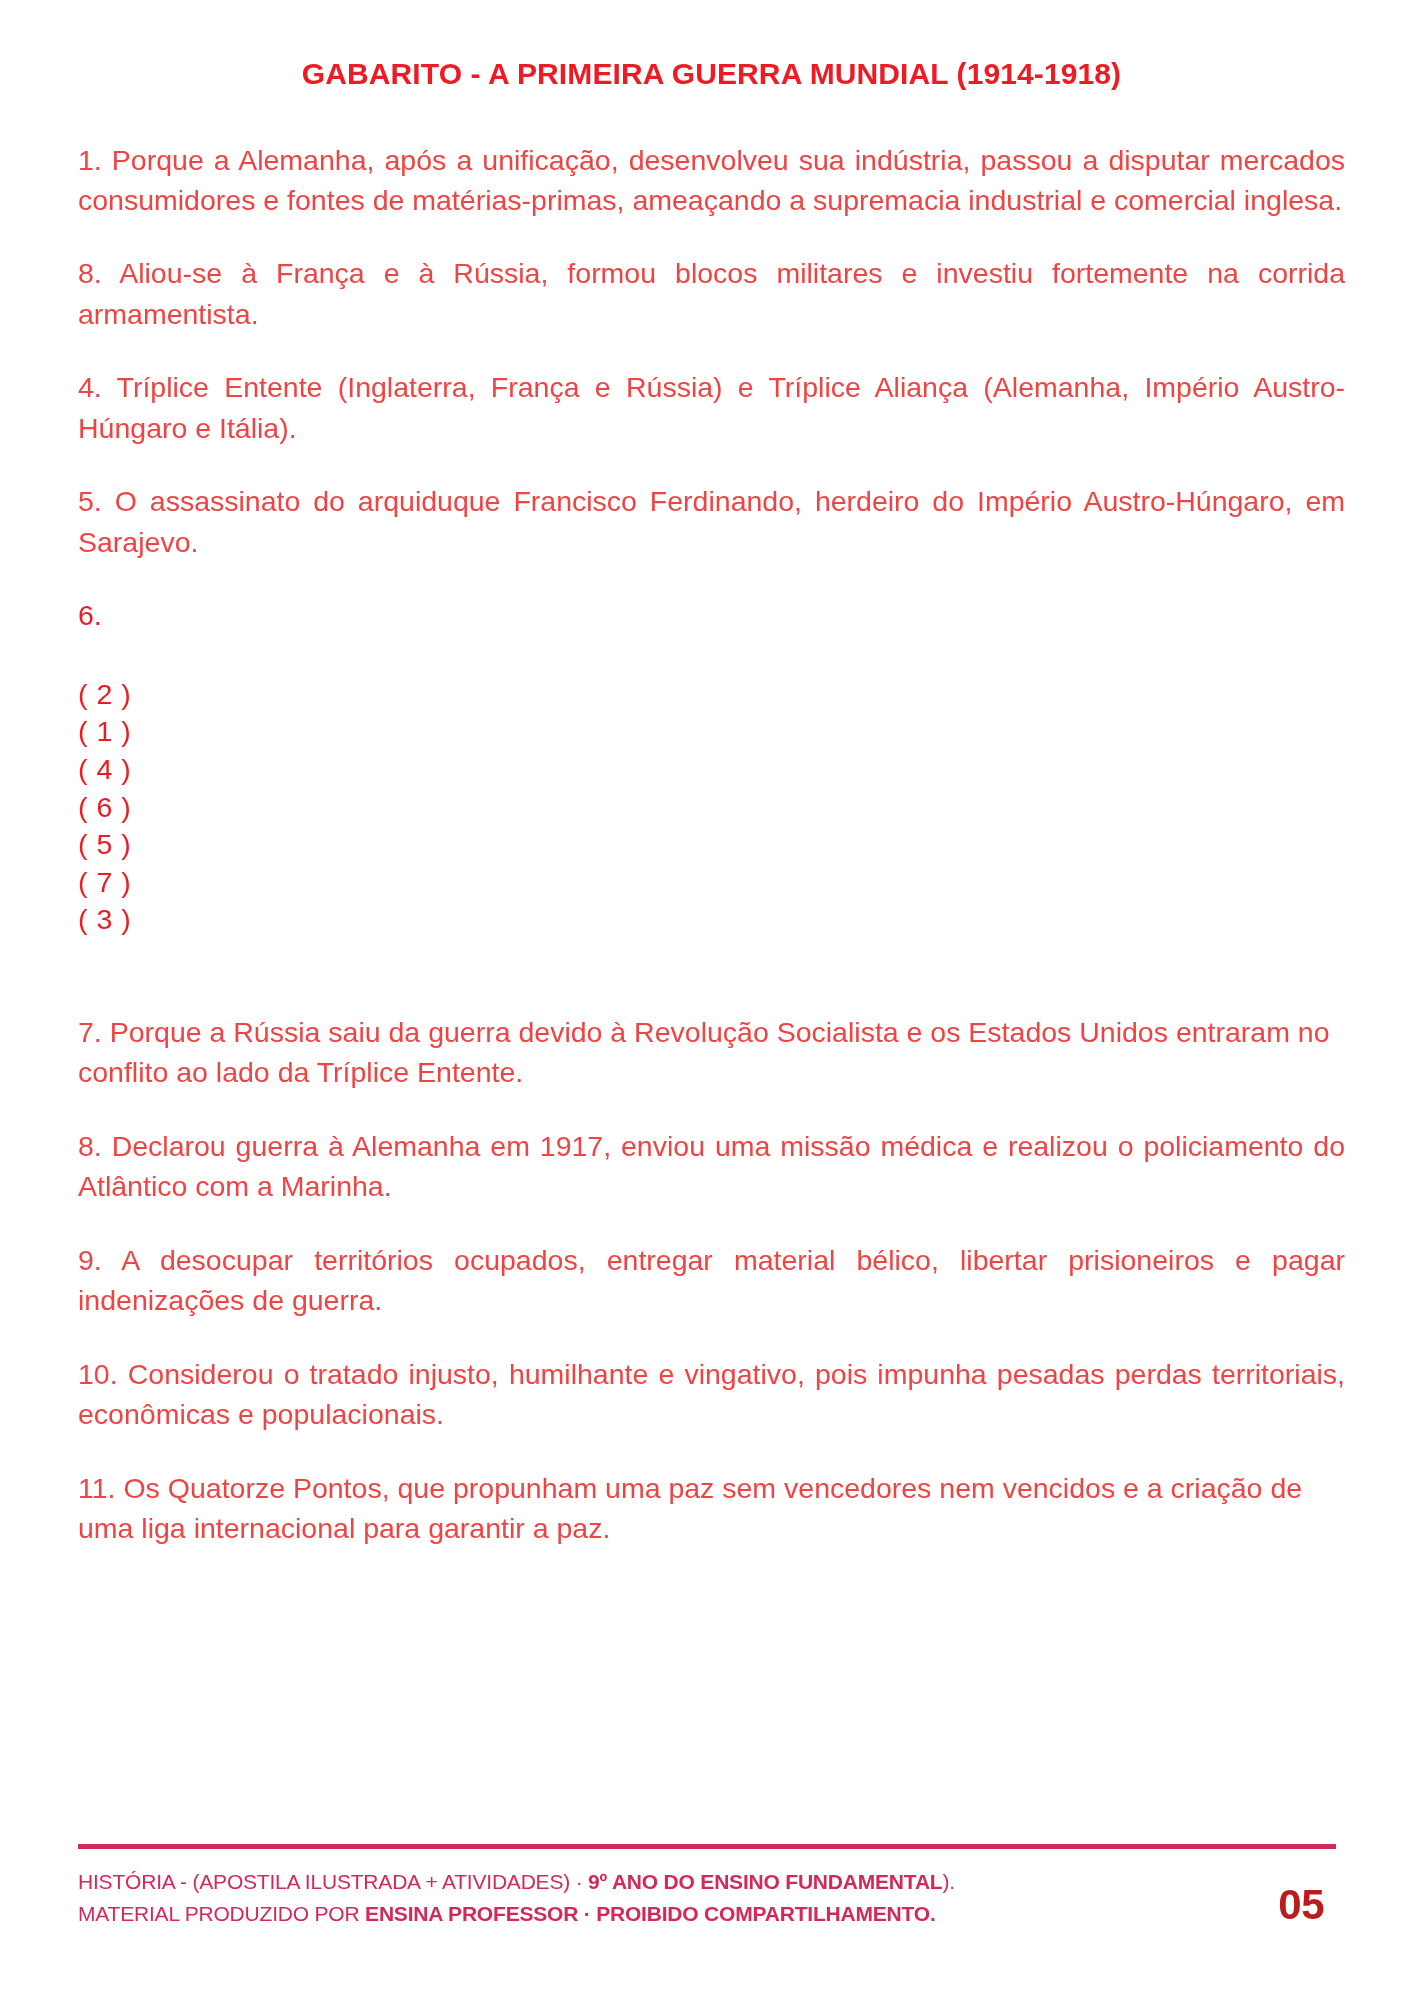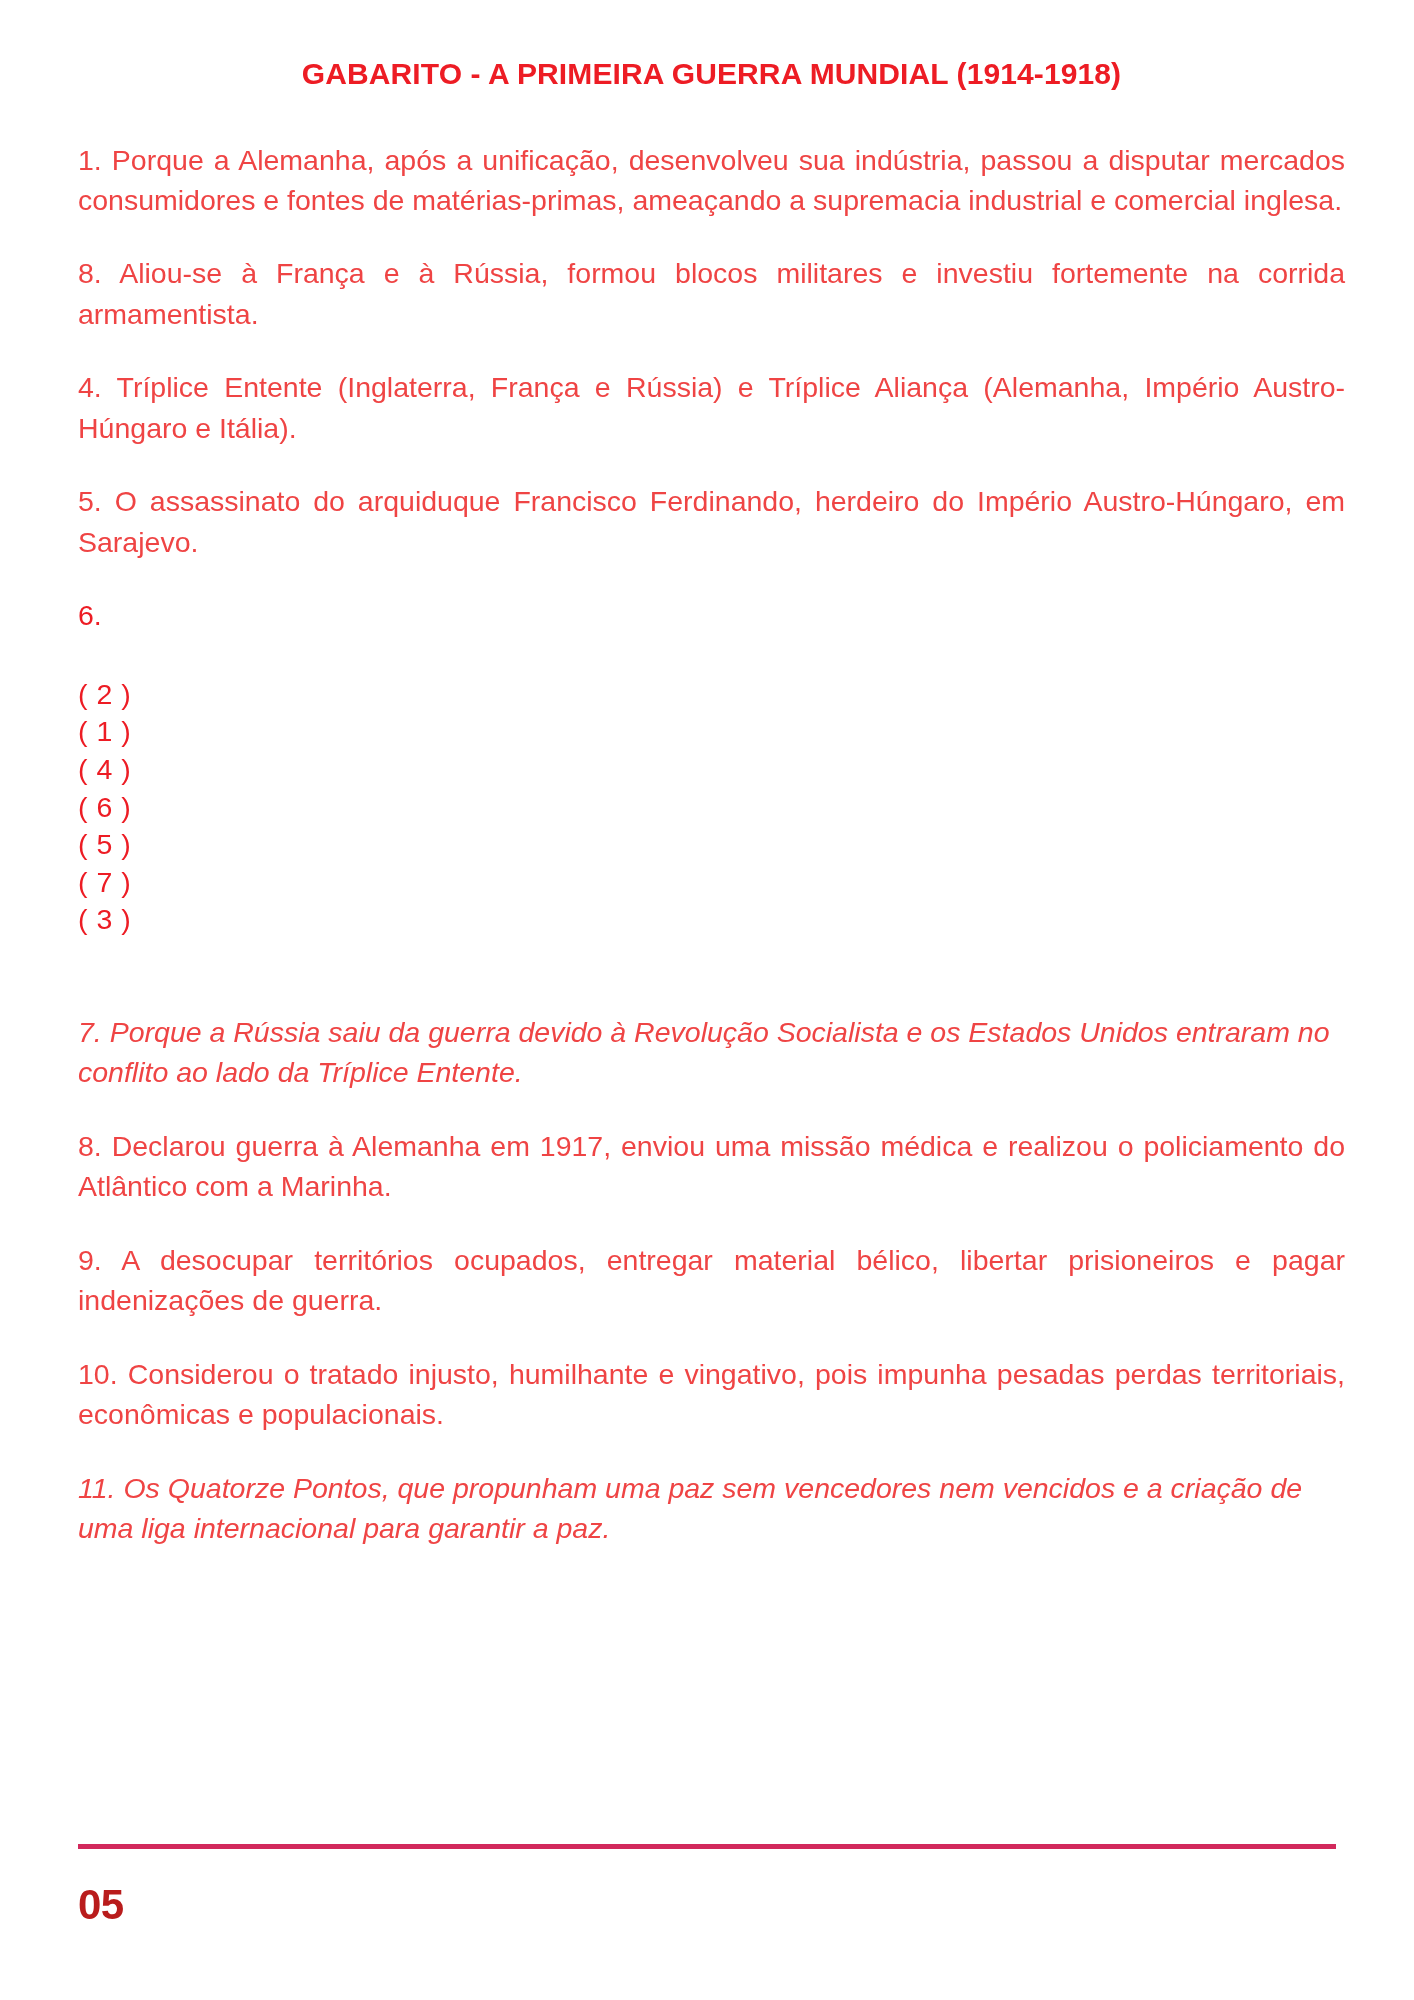--- a/index.html
+++ b/index.html
@@ -58,21 +58,20 @@
     text-align: justify;
     text-justify: inter-word;
     margin: 0 0 33px 0;
     font-family: "Liberation Sans", sans-serif;
   }
   .answer:first-of-type {
     margin-top: 47px;
   }
   .answer.no-justify {
     text-align: left;
-    font-style: italic;
   }
 
   .match-block {
     margin: 0 0 8px 0;
   }
   .match-label {
     color: #ED1C24;
     font-size: 28.5px;
     line-height: 1.42;
     margin: 0 0 40px 0;
@@ -180,17 +179,21 @@
       <p class="answer">9. A desocupar territórios ocupados, entregar material bélico, libertar prisioneiros e pagar indenizações de guerra.</p>
       <p class="answer">10. Considerou o tratado injusto, humilhante e vingativo, pois impunha pesadas perdas territoriais, econômicas e populacionais.</p>
       <p class="answer no-justify">11. Os Quatorze Pontos, que propunham uma paz sem vencedores nem vencidos e a criação de uma liga internacional para garantir a paz.</p>
     </div>
 
   </div>
 
   <div class="footer">
     <div class="footer-rule"></div>
     <div class="footer-inner">
+      <div class="footer-text">
+        <span class="footer-line"><span>HISTÓRIA  - (APOSTILA ILUSTRADA + ATIVIDADES) · </span><span class="b">9º ANO DO ENSINO FUNDAMENTAL</span><span>).</span></span>
+        <span class="footer-line"><span>MATERIAL PRODUZIDO POR </span><span class="b">ENSINA PROFESSOR · PROIBIDO COMPARTILHAMENTO.</span></span>
+      </div>
       <div class="page-number">05</div>
     </div>
   </div>
 
 </div>
 
 </body></html>

